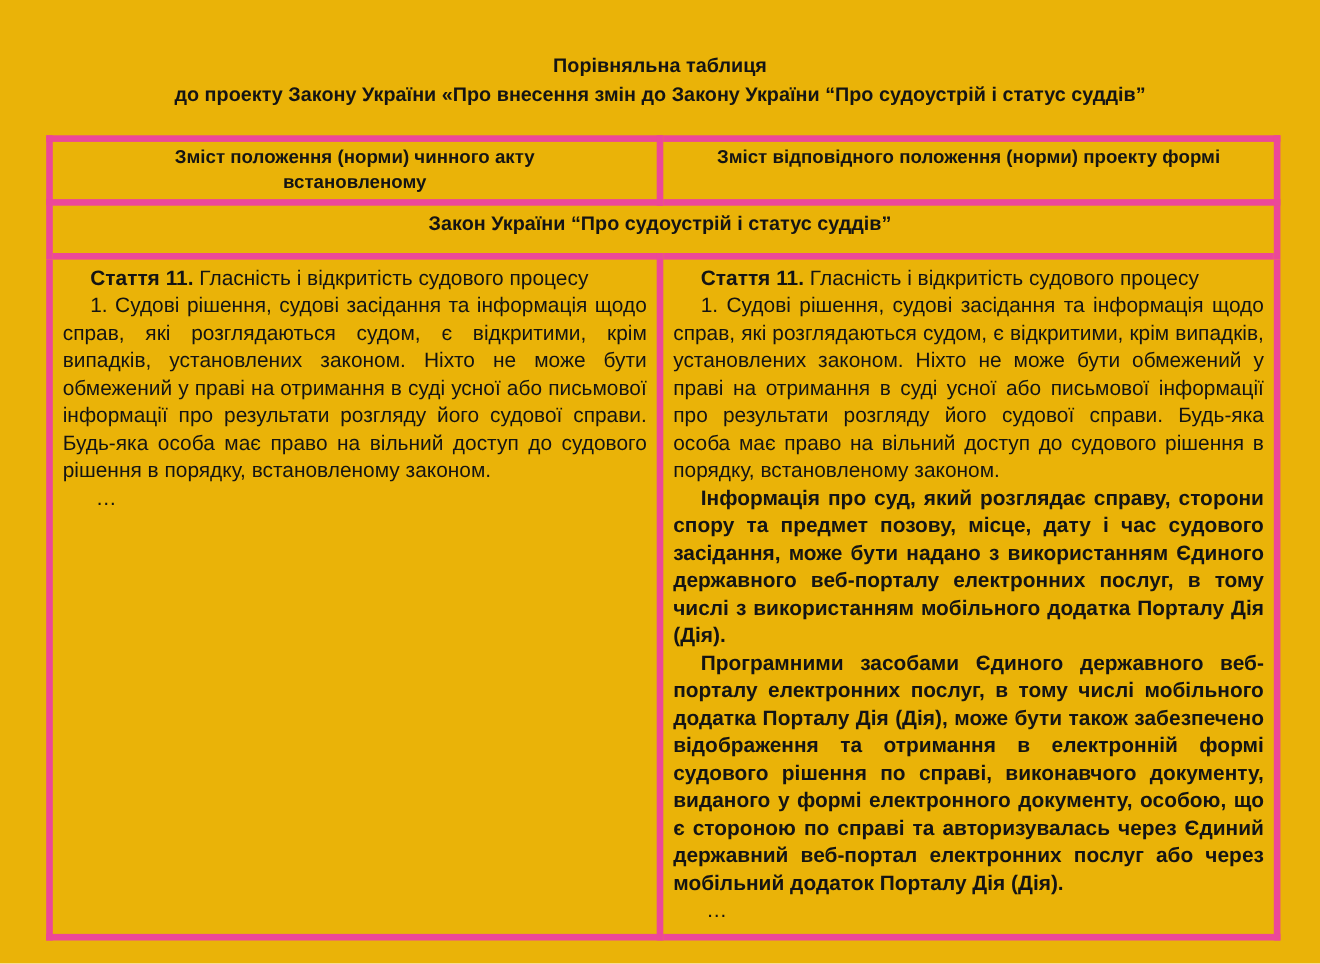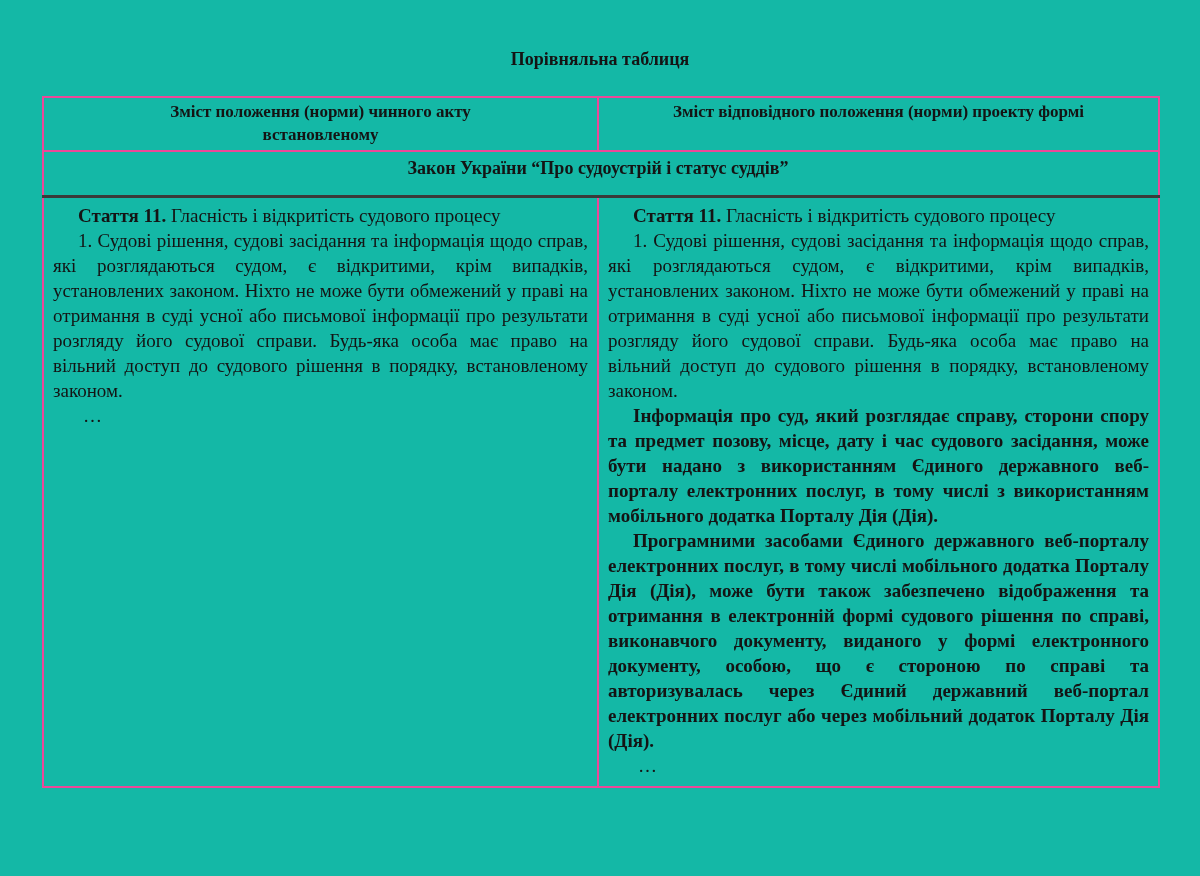--- a/index.html
+++ b/index.html
@@ -4,22 +4,22 @@
 <style>
   html, body {
     margin: 0;
     padding: 0;
     background: #ffffff;
   }
   .page {
     position: relative;
     width: 1200px;
     height: 876px;
-    background: #14b8a6;
-    font-family: Liberation Serif, serif;
+    background: #eab308;
+    font-family: Liberation Sans, sans-serif;
     color: #141414;
     overflow: hidden;
   }
   .doc-title {
     padding-top: 46px;
     text-align: center;
     font-weight: bold;
     font-size: 18px;
     line-height: 27px;
   }
@@ -29,21 +29,21 @@
     border-collapse: collapse;
     table-layout: fixed;
     width: 1116px;
     margin: 23px 0 0 42px;
   }
   col.c-left  { width: 555px; }
   col.c-right { width: 561px; }
 
   table.cmp th,
   table.cmp td {
-    border: 2px solid #ec4899;
+    border: 6px solid #ec4899;
     vertical-align: top;
   }
 
   tr.head-row th {
     font-size: 17px;
     font-weight: bold;
     line-height: 23px;
     padding: 2px 6px 4px 6px;
     text-align: center;
   }
@@ -73,20 +73,21 @@
   .para.ellipsis { text-indent: 30px; }
   .lead { font-weight: bold; }
 </style>
 </head>
 <body>
 
 <div class="page">
 
   <div class="doc-title">
     <span class="t-line">Порівняльна таблиця</span>
+    <span class="t-line">до проекту Закону України «Про внесення змін до Закону України “Про судоустрій і статус суддів”</span>
   </div>
 
   <table class="cmp">
     <colgroup>
       <col class="c-left">
       <col class="c-right">
     </colgroup>
     <tbody>
       <tr class="head-row">
         <th>

